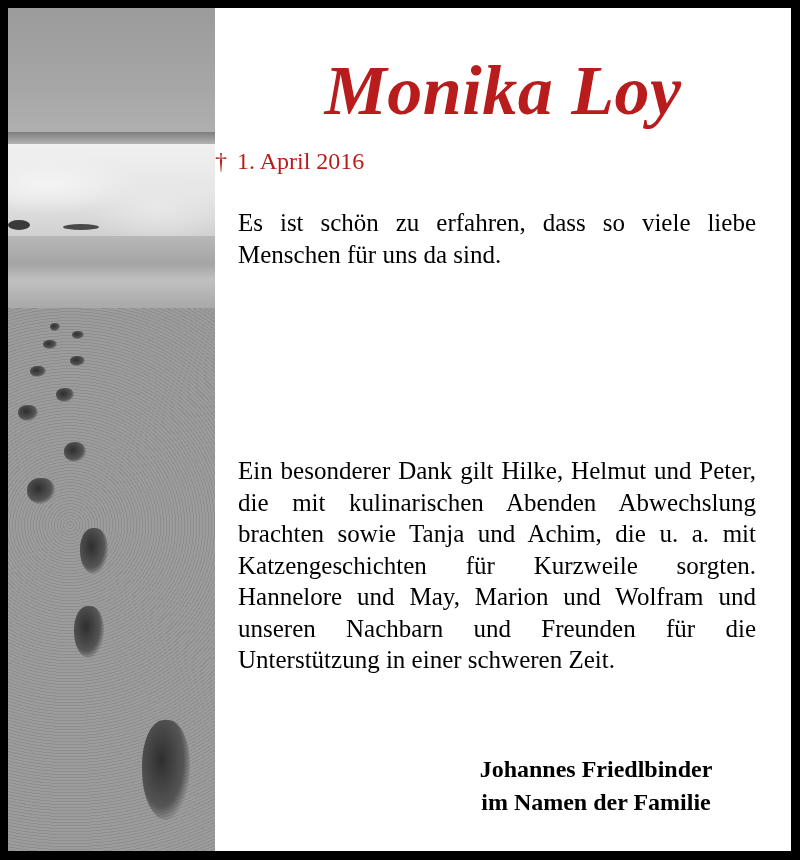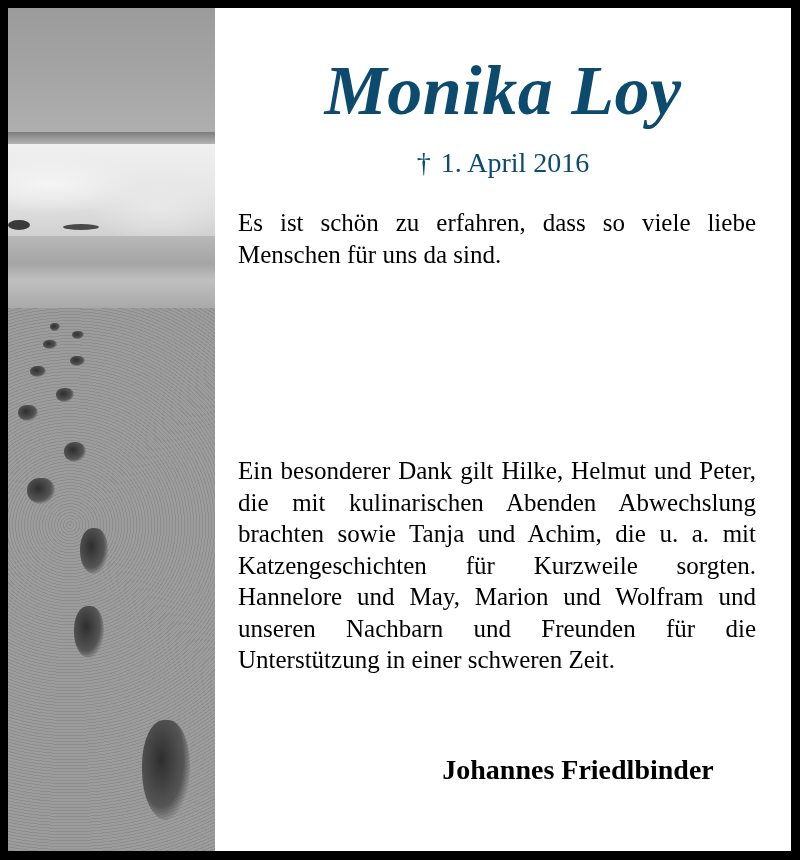--- a/index.html
+++ b/index.html
@@ -38,45 +38,45 @@
       background:
         repeating-radial-gradient(circle at 30% 40%, #8e8e8e 0 1px, #9c9c9c 1px 3px),
         #999;
       background-blend-mode: normal;
     }
     .fp {
       position: absolute; background: radial-gradient(ellipse at 40% 40%, #2e2e2e 0%, #555 55%, rgba(150,150,150,0) 75%);
       border-radius: 45% 45% 50% 50%;
     }
     .content {
-      flex: 1; position: relative; color: #0c4a6e;
+      flex: 1; position: relative; color: #b91c1c;
       font-family: "Liberation Serif", "DejaVu Serif", serif;
       text-decoration: underline;
     }
     .name {
       position: absolute; left: 0; right: 0; top: 48px; text-align: center;
       font-size: 70px; font-weight: bold; font-style: italic; line-height: 1;
       letter-spacing: 0.5px;
     }
     .date {
-      position: absolute; left: 0; right: 0; top: 141px; text-align: center;
-      font-size: 28px; line-height: 1;
+      position: absolute; left: 0; right: 0; top: 141px; 
+      font-size: 24px; line-height: 1;
     }
     .date .cross { margin-right: 10px; }
     .body {
       position: absolute; left: 238px; width: 518px;
       font-size: 25px; line-height: 31.5px; text-align: justify;
     }
     .p1 { top: 207px; }
     .p2 { top: 299px; }
     .p3 { top: 455px; }
     .abs-parent { position: absolute; left: 0; top: 0; }
     .sign {
-      position: absolute; left: 428px; width: 300px; top: 753px;
-      font-size: 28px; font-weight: bold; line-height: 33px; text-align: center;
+      position: absolute; left: 446px; width: 300px; top: 753px;
+      font-size: 24px; font-weight: bold; line-height: 33px; text-align: center;
     }
   </style>
 </head>
 <body>
 
 <div class="frame">
   <div class="photo">
     <div class="sky"></div>
     <div class="sea-line"></div>
     <div class="surf"></div>
@@ -104,20 +104,21 @@
       <span class="cross">†</span><span>1. April 2016</span>
     </div>
   </div>
 </div>
 
 <div class="abs-parent" style="width:800px;height:860px;pointer-events:none;padding-left:37px;">
   <p class="body p1">Es ist schön zu erfahren, dass so viele liebe Menschen für uns da sind.</p>
   <p class="body p3">Ein besonderer Dank gilt Hilke, Helmut und Peter, die mit kulinarischen Abenden Abwechslung brachten sowie Tanja und Achim, die u. a. mit Katzengeschichten für Kurzweile sorgten. Hannelore und May, Marion und Wolfram und unseren Nachbarn und Freunden für die Unterstützung in einer schweren Zeit.</p>
   <div class="sign">
     <div>Johannes Friedlbinder</div>
+    <div>im Namen der Familie</div>
   </div>
 </div>
 
 <style>
   
   .content .name, .content .date { left: 0; right: 0; }
   .content .name { top: 48px; }
   .content .date { top: 141px; }
   .abs-parent .body, .abs-parent .sign { font-family: "Liberation Serif", "DejaVu Serif", serif; color: #000; }
 </style>

